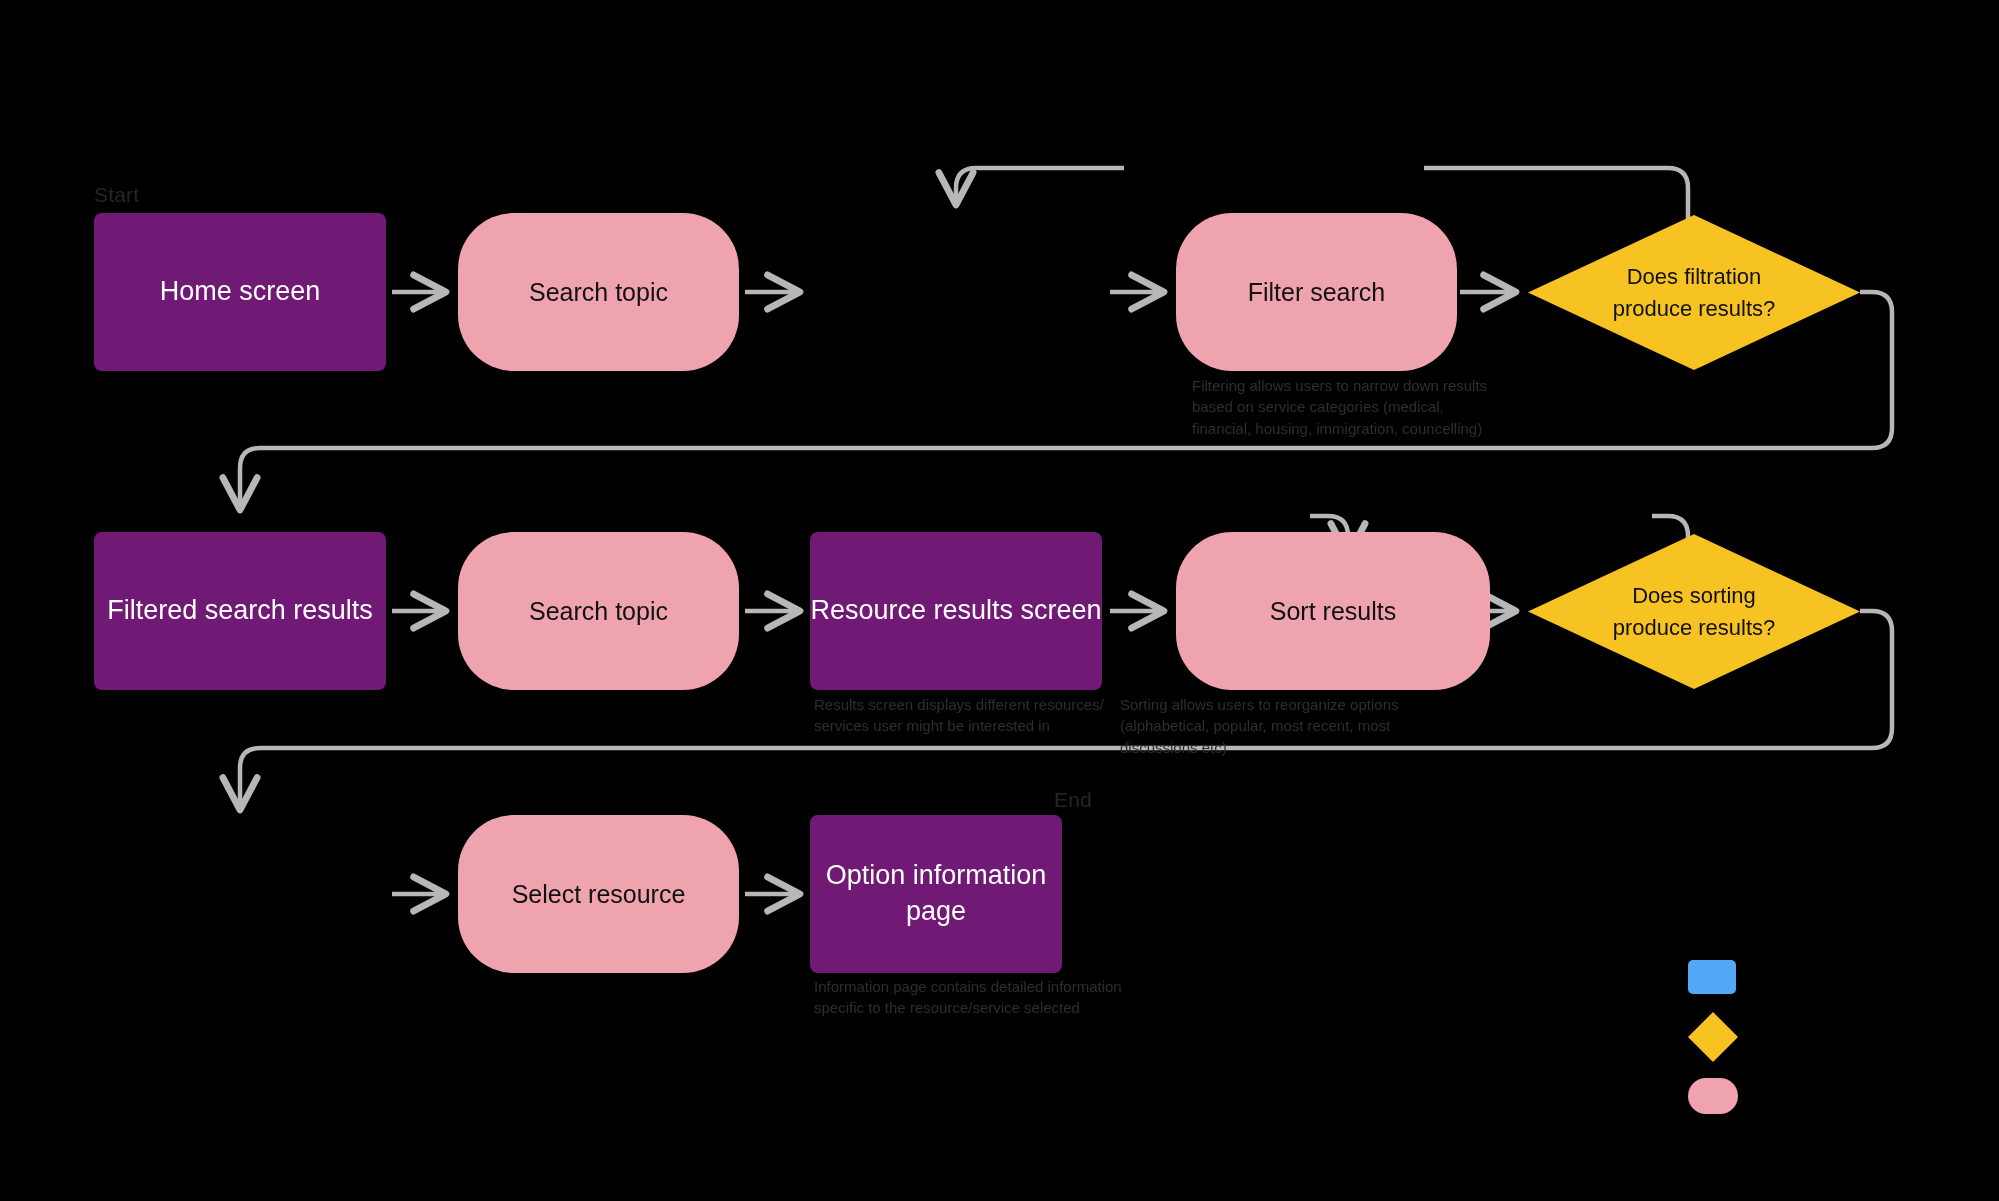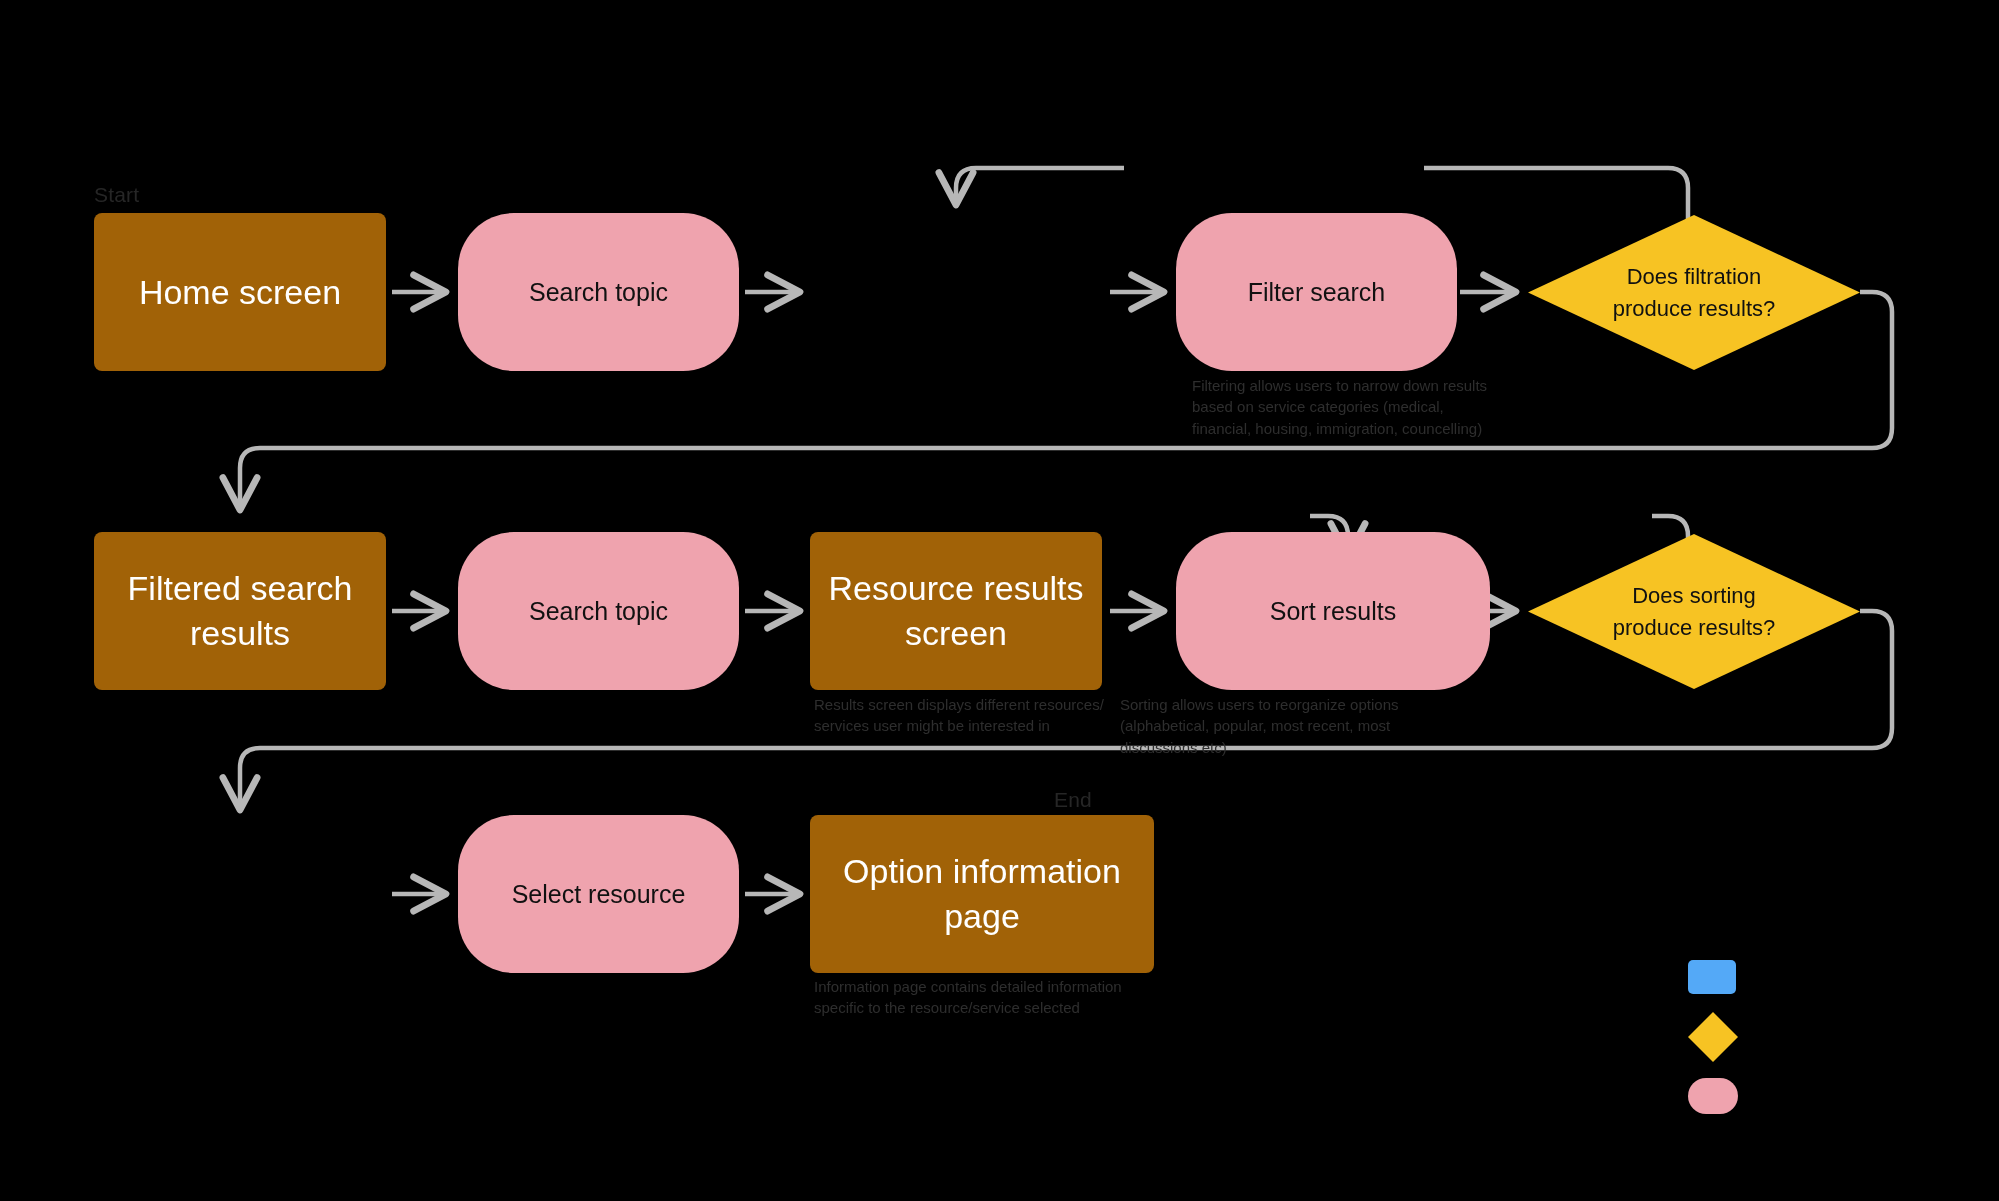--- a/index.html
+++ b/index.html
@@ -31,24 +31,24 @@
   .node {
     position: absolute;
     box-sizing: border-box;
     display: flex;
     align-items: center;
     justify-content: center;
     text-align: center;
     line-height: 1.32;
   }
   .node-process {
-    background: #a16207;
+    background: #701a75;
     border-radius: 8px;
     color: #ffffff;
-    font-size: 34px;
+    font-size: 27px;
     align-items: center;
   }
   .node-action {
     background: #EFA3AE;
     border-radius: 56px;
     color: #111111;
     font-size: 25px;
   }
   .node-decision {
     color: #111111;
@@ -198,21 +198,21 @@
     <span class="diamond-shape"></span>
     <span class="diamond-label">Does sorting
 produce results?</span>
   </div>
 
 
   <div class="node node-action" style="left:458px; top:815px; width:281px; height:158px;">
     <span class="node-label">Select resource</span>
   </div>
 
-  <div class="node node-process" style="left:810px; top:815px; width:344px; height:158px;">
+  <div class="node node-process" style="left:810px; top:815px; width:252px; height:158px;">
     <span class="node-label">Option information page</span>
   </div>
   <div class="caption" style="left:814px; top:976px; width:310px;">Information page contains detailed information
 specific to the resource/service  selected</div>
 
   <div class="legend" style="left:1680px; top:960px; width:120px; height:160px;">
     <div class="legend-swatch sw-process" style="left:8px; top:0px; width:48px; height:34px;"></div>
     <div class="legend-swatch sw-decision" style="left:8px; top:52px; width:50px; height:50px;"></div>
     <div class="legend-swatch sw-action" style="left:8px; top:118px; width:50px; height:36px;"></div>
   </div>

